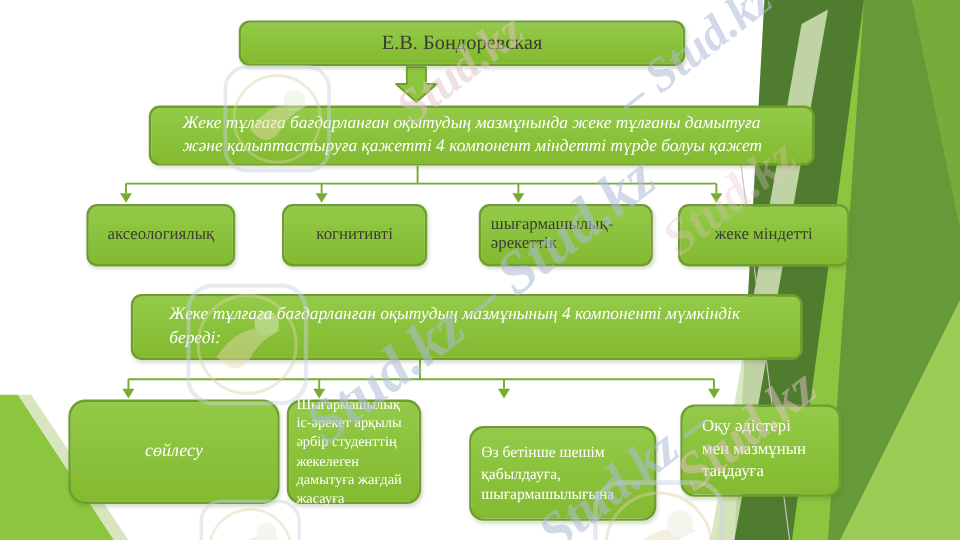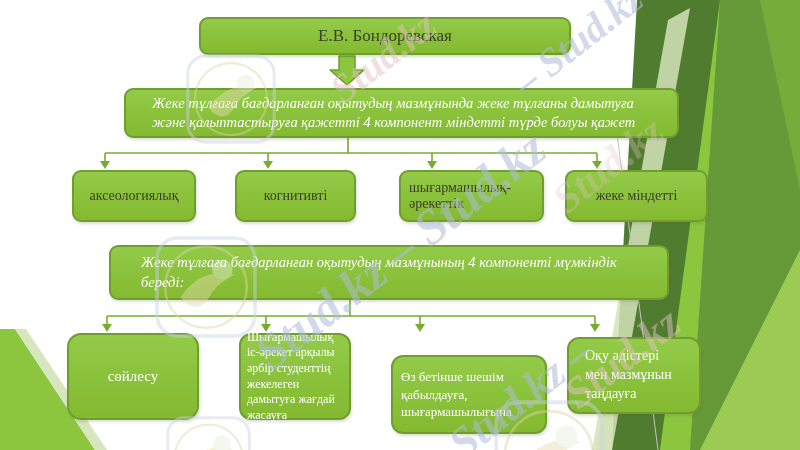--- a/index.html
+++ b/index.html
@@ -24,21 +24,21 @@
   .italic{font-style:italic;}
 
   #author-box{left:160px;top:17px;width:372px;height:38px;font-size:17px;}
   #heading-top{left:85px;top:88px;width:555px;height:50px;font-size:14.5px;line-height:1.3;padding:2px 26px;}
   .row1{top:170px;height:52px;font-size:14px;line-height:1.15;padding:2px 8px;}
   #comp-1{left:33px;width:124px;}
   #comp-2{left:196px;width:121px;}
   #comp-3{left:360px;width:145px;}
   #comp-4{left:526px;width:143px;}
   #heading-bottom{left:70px;top:245px;width:560px;height:55px;font-size:14.5px;line-height:1.35;padding:2px 30px;}
-  #out-1{left:28px;top:333px;width:132px;height:87px;font-size:15px;border-radius:14px;}
+  #out-1{left:18px;top:333px;width:176px;height:87px;font-size:15px;border-radius:14px;font-style:italic;}
   #out-2{left:200px;top:333px;width:112px;height:87px;font-size:12px;line-height:1.3;padding:2px 6px;border-radius:12px;}
   #out-3{left:352px;top:355px;width:156px;height:79px;font-size:13px;line-height:1.35;padding:2px 8px;border-radius:12px;}
   #out-4{left:528px;top:337px;width:134px;height:77px;font-size:14px;line-height:1.35;padding:2px 16px;border-radius:12px;}
 
   
   .wm{
     position:absolute;z-index:50;white-space:nowrap;
     font-family:"Liberation Serif","DejaVu Serif",serif;
     font-weight:bold;font-style:italic;pointer-events:none;
     transform:translate(-50%,-50%) rotate(-38deg);

